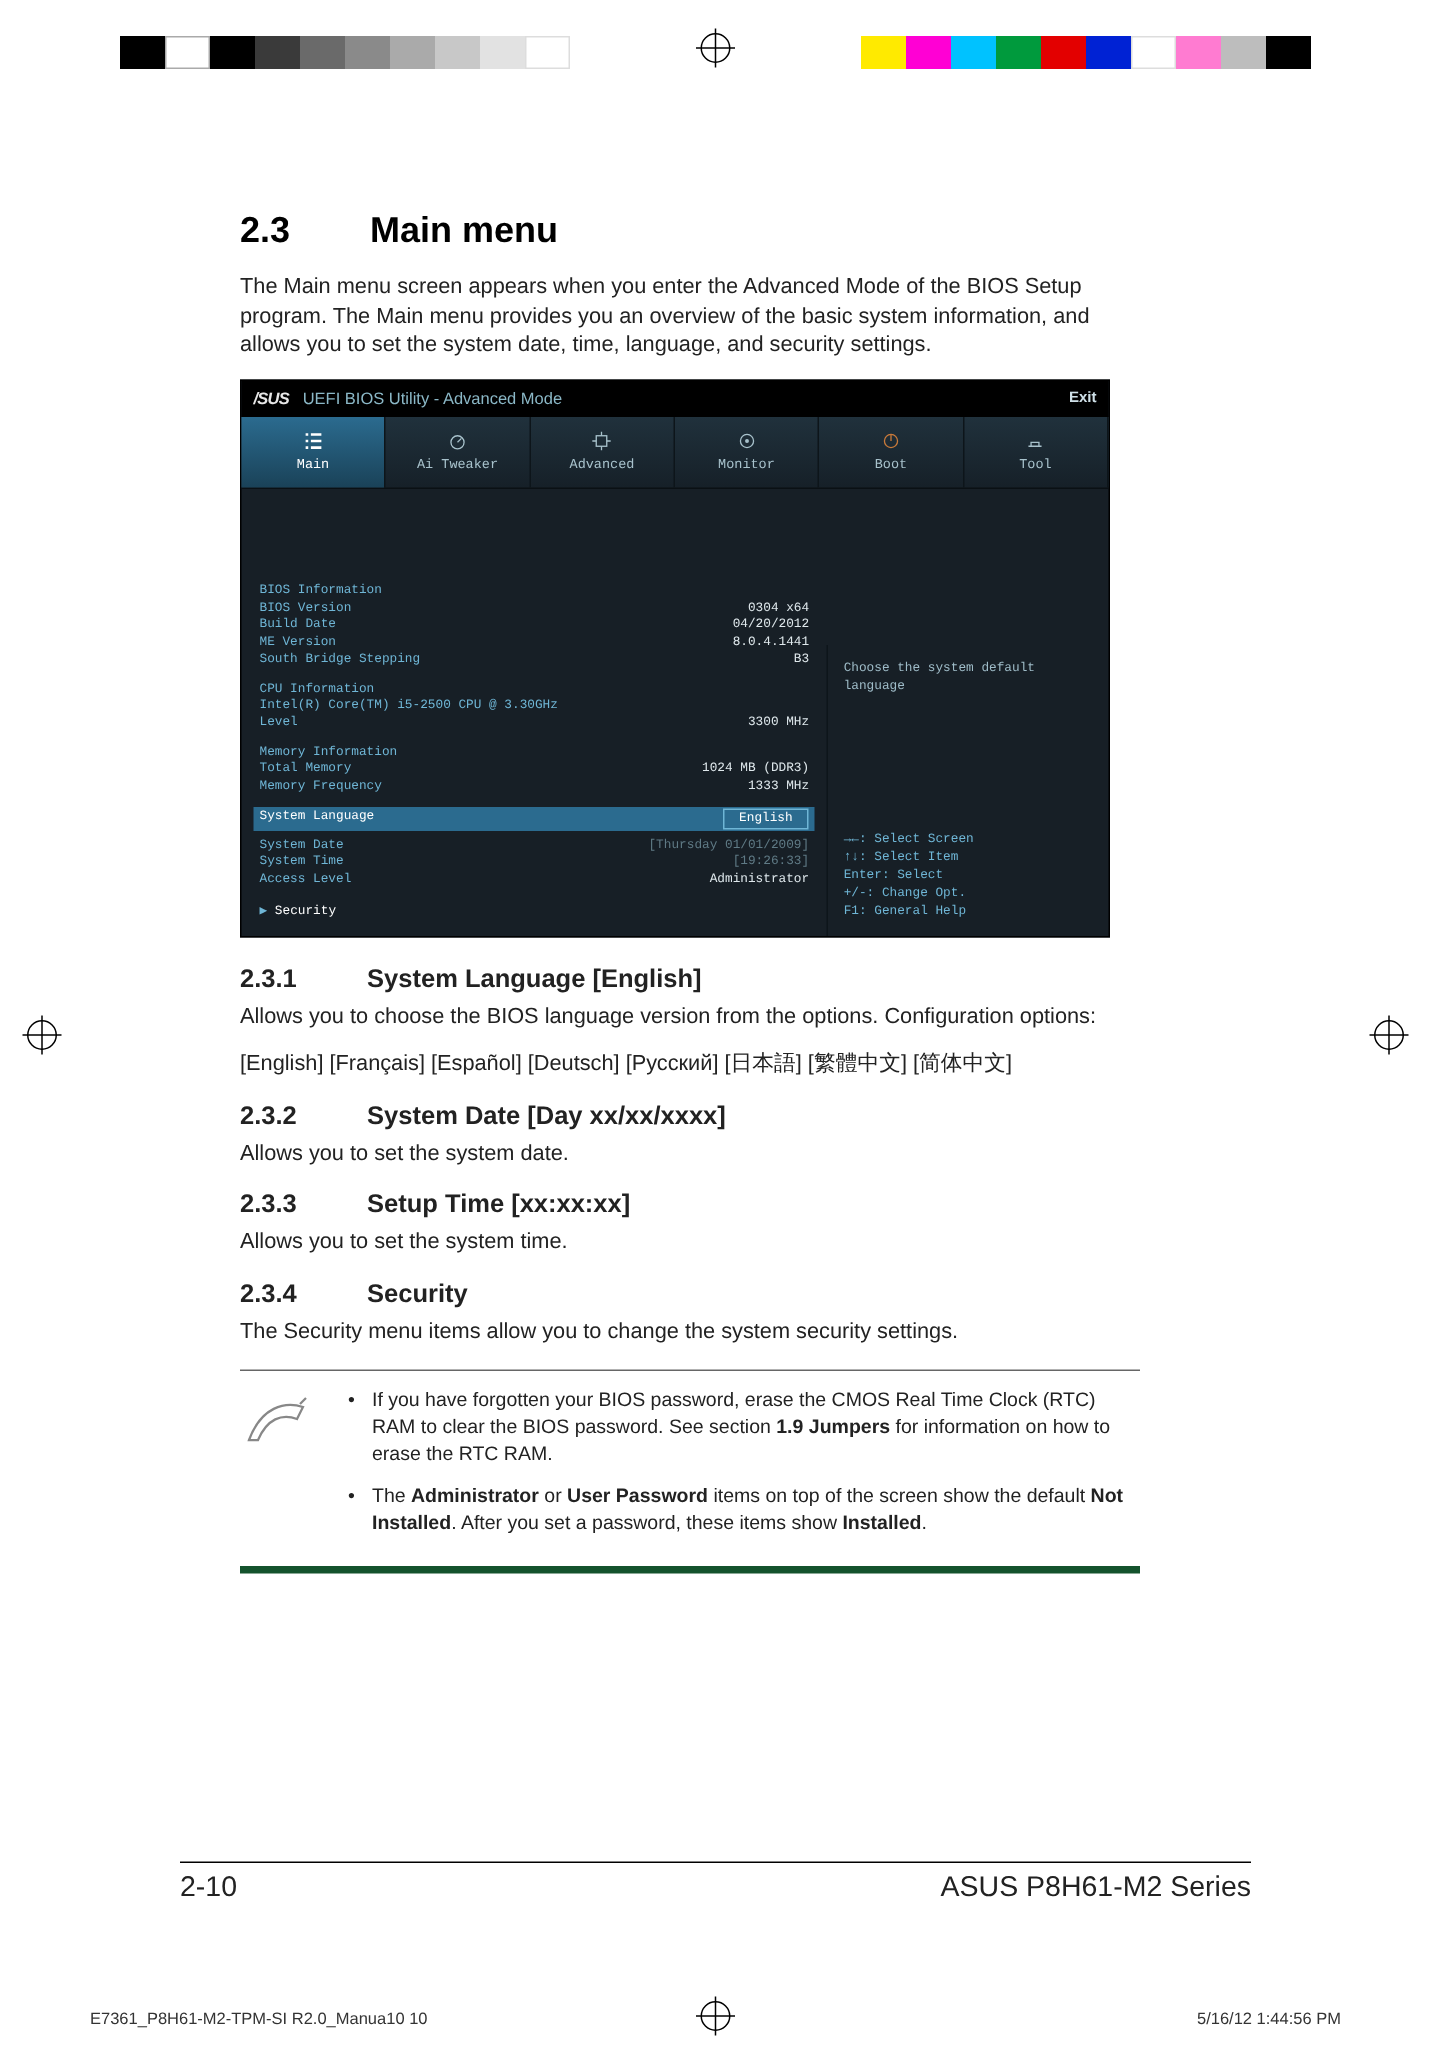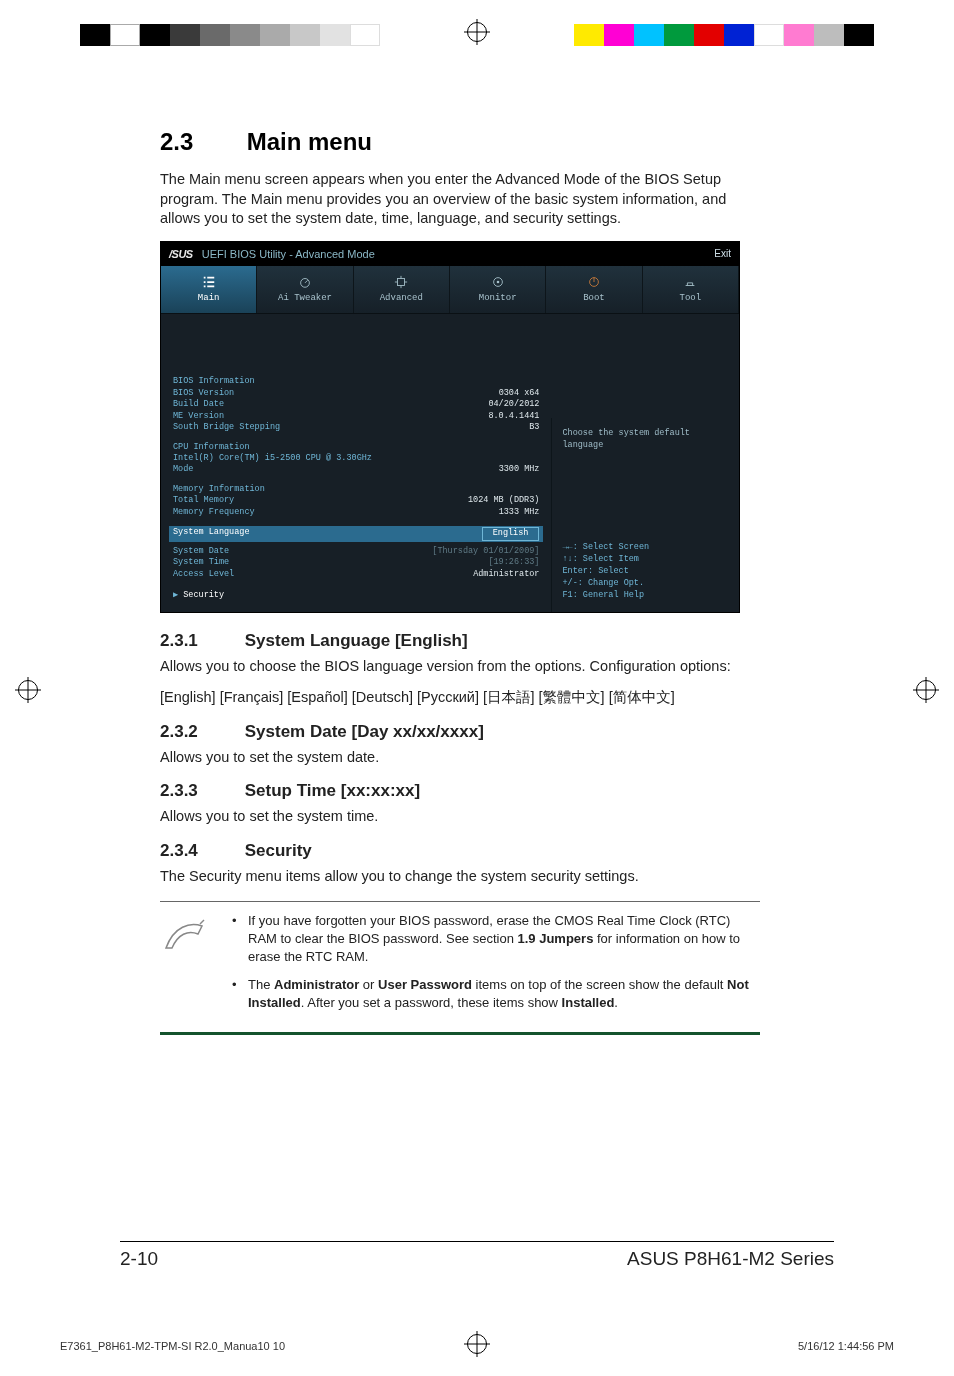--- a/index.html
+++ b/index.html
@@ -28,21 +28,21 @@
   }
   .reg-cross::before { left:50%; top:-4px; bottom:-4px; width:1px; transform:translateX(-50%);}
   .reg-cross::after  { top:50%; left:-4px; right:-4px; height:1px; transform:translateY(-50%);}
   .reg-cross-top { top:22px; left:50%; transform:translateX(-50%);}
   .reg-cross-left { top:680px; left:18px;}
   .reg-cross-right{ top:680px; right:18px;}
   .reg-cross-bot  { bottom:22px; left:50%; transform:translateX(-50%);}
 
   .page {
     position: absolute;
-    left: 160px; top: 128px; width: 600px;
+    left: 160px; top: 140px; width: 600px;
   }
   h1.section-title {
     font-size: 24px; font-weight: bold; color: #000; margin-bottom: 14px;
   }
   .num { display:inline-block; width:80px; }
   p.body { font-size: 14.5px; line-height: 1.35; margin-bottom: 12px; }
 
   
   .bios {
     width: 580px; height: 372px;
@@ -53,21 +53,21 @@
     border: 1px solid #000;
     position: relative;
     margin: 8px 0 18px 0;
   }
   .bios-header {
     height: 24px; background: #000; color:#8bb8c7; display:flex; align-items:center;
     padding: 0 8px; font-family: Arial; font-size: 11px;
     justify-content: space-between;
   }
   .bios-header .brand { color:#e8e8e8; font-style: italic; font-weight:bold; letter-spacing:-0.5px;}
-  .bios-header .exit { color:#cfe0e8; font-size:10px; display:flex; align-items:center; gap:6px;}
+  .bios-header .exit { color:#cfe0e8; font-size:10px; display:flex; align-items:center; gap:6px;font-weight:bold;}
   .bios-tabs {
     display:flex; height:48px; background: linear-gradient(#20313c,#162028);
     border-bottom: 1px solid #0a1014;
   }
   .bios-tab {
     flex:1; text-align:center; color:#a8c2cc; font-size:9px;
     display:flex; flex-direction:column; justify-content:center; align-items:center;
     gap:4px; border-right:1px solid #0d151a;
   }
   .bios-tab.active { background: linear-gradient(#2b6b8f,#1a4258); color:#fff;}
@@ -89,21 +89,21 @@
     flex: 1; border-left:1px solid #0d151a; padding:10px 10px; font-size:8.5px;
     color:#cfe0e8; line-height:1.4;
   }
   .bios-right .help { color:#9fbcc8; margin-bottom: 90px;}
   .bios-right .keys { color:#6fb6d6; }
 
   h2.sub { font-size: 17px; font-weight:bold; margin: 14px 0 6px 0; }
   h2.sub .num2 { display:inline-block; width:80px;}
 
   .note-block {
-    border-top:1px solid #666; border-bottom:3px solid #14532d;
+    border-top:1px solid #666; border-bottom:5px solid #14532d;
     margin-top:14px; padding:10px 0 10px 0;
     display:flex; gap:16px;
   }
   .note-icon { width:56px; flex:none; padding-top:4px;}
   .note-icon svg { width:48px; height:40px; }
   .note-list { font-size:13px; line-height:1.4; }
   .note-list li { margin-bottom:10px; list-style: none; position:relative; padding-left:16px;}
   .note-list li::before { content:'•'; position:absolute; left:0; }
 
   .footer {
@@ -231,21 +231,21 @@
             </div>
           <div class="row">
               <span class="hl">South Bridge Stepping</span>
               <span>B3</span>
             </div>
         </div>
         <div class="section">
           <div class="hl">CPU Information</div>
           <div class="hl">Intel(R) Core(TM) i5-2500 CPU @ 3.30GHz</div>
           <div class="row">
-              <span class="hl">Mode</span>
+              <span class="hl">Level</span>
               <span>3300 MHz</span>
             </div>
         </div>
         <div class="section">
           <div class="hl">Memory Information</div>
           <div class="row">
               <span class="hl">Total Memory</span>
               <span>1024 MB (DDR3)</span>
             </div>
           <div class="row">

